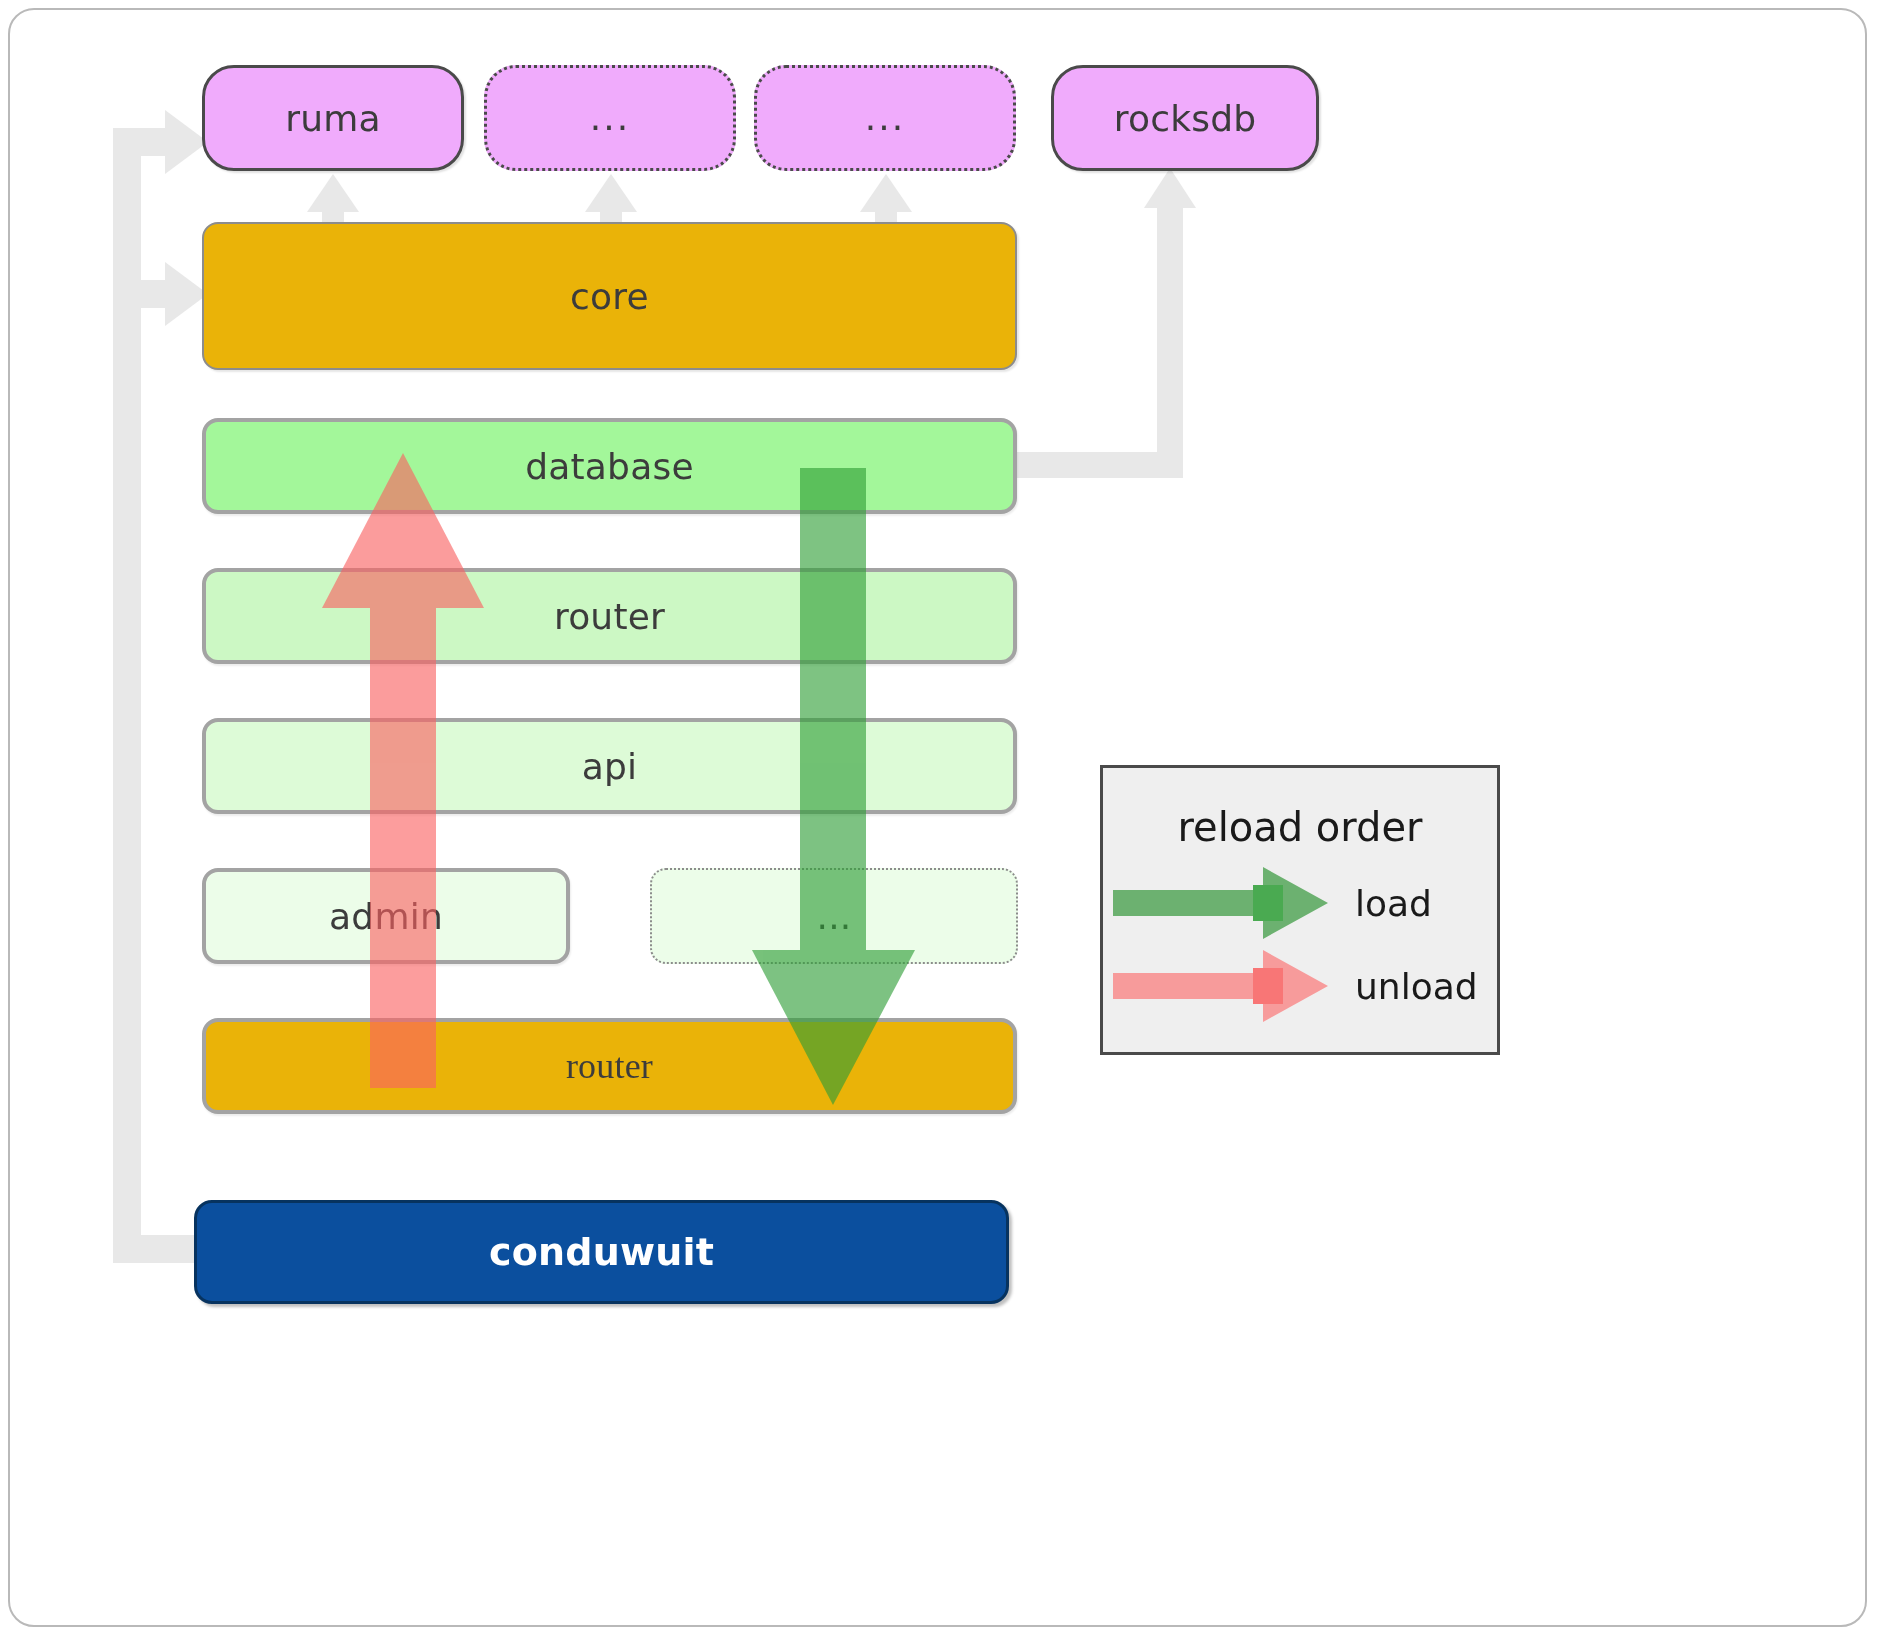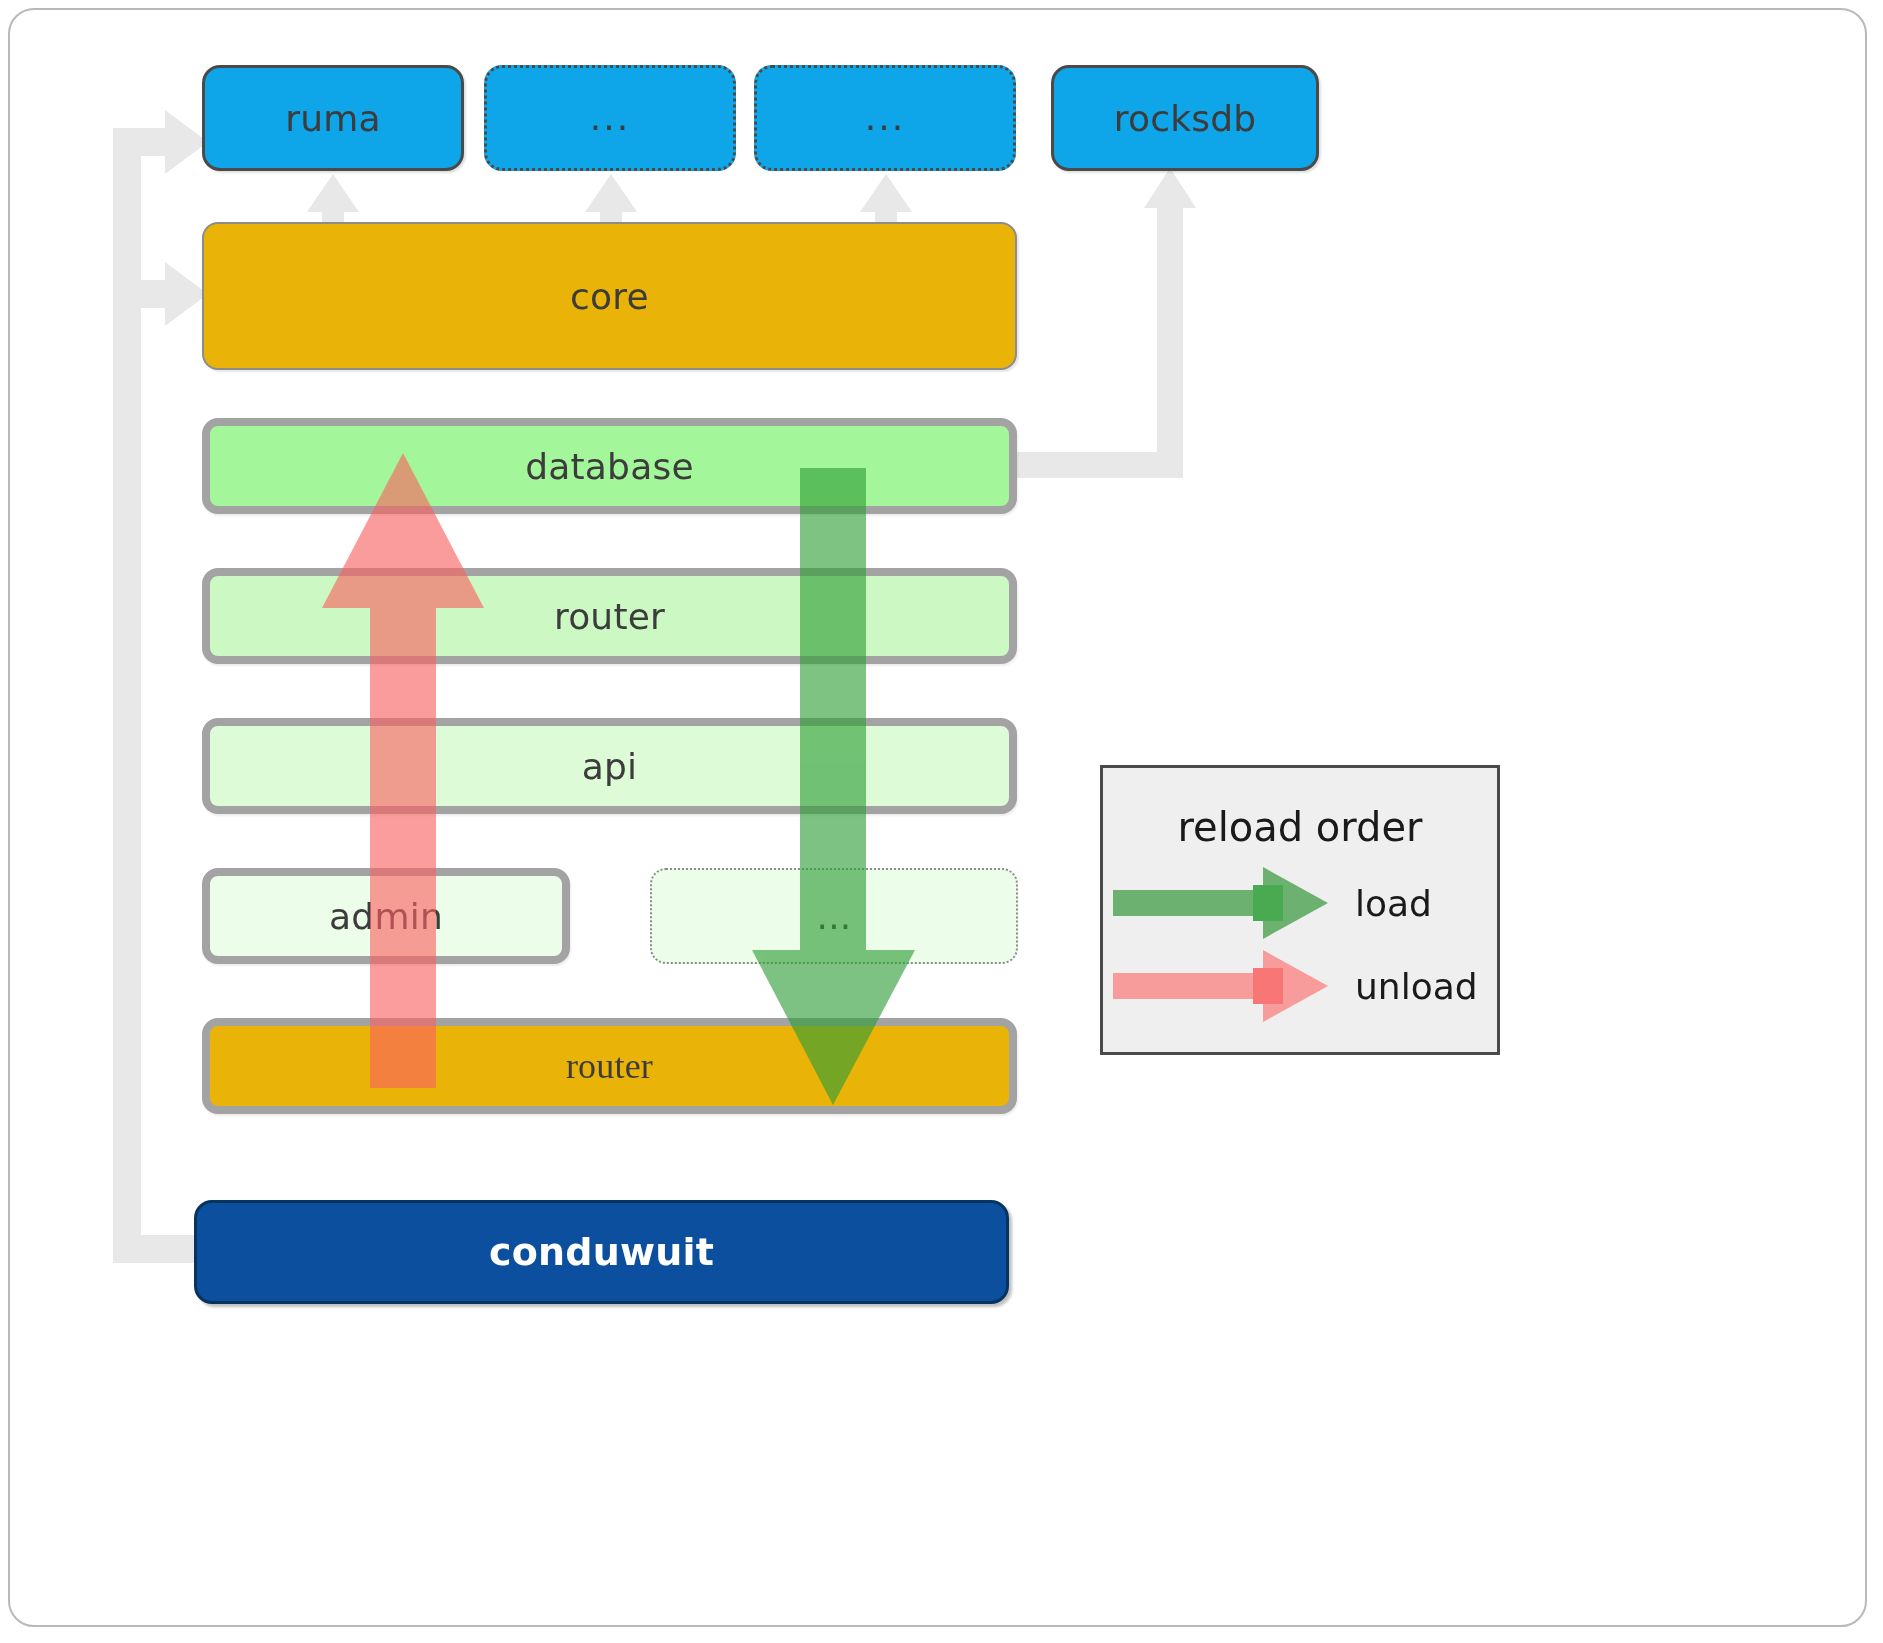--- a/index.html
+++ b/index.html
@@ -38,23 +38,23 @@
     justify-content: center;
     border-radius: 14px;
     font-size: 36px;
     color: #3c3c3c;
     letter-spacing: 0.2px;
   }
   .node .lbl { position: relative; z-index: 3; }
 
   
   .crate {
-    background: #0ea5e9;
+    background: #f0abfc;
     border: 3px solid #4a4a4a;
-    border-radius: 18px;
+    border-radius: 32px;
     box-shadow: 2px 2px 2px rgba(0,0,0,0.12);
   }
   .crate.dotted {
     border: 3px dotted #4a4a4a;
     box-shadow: none;
   }
   .crate .dots {
     font-size: 36px;
     letter-spacing: 2px;
     line-height: 0.5;
@@ -63,21 +63,21 @@
   
   .core-box {
     background: #eab308;
     border: 2px solid #8c8c8c;
     border-radius: 16px;
     box-shadow: 2px 2px 2px rgba(0,0,0,0.10);
   }
 
   
   .layer {
-    border: 8px solid #a3a3a3;
+    border: 4px solid #a3a3a3;
     border-radius: 16px;
     box-shadow: 1px 2px 2px rgba(0,0,0,0.08);
   }
   .layer.dotted {
     border: 2px dotted #8c8c8c;
     box-shadow: none;
   }
 
   
   .root-box {

